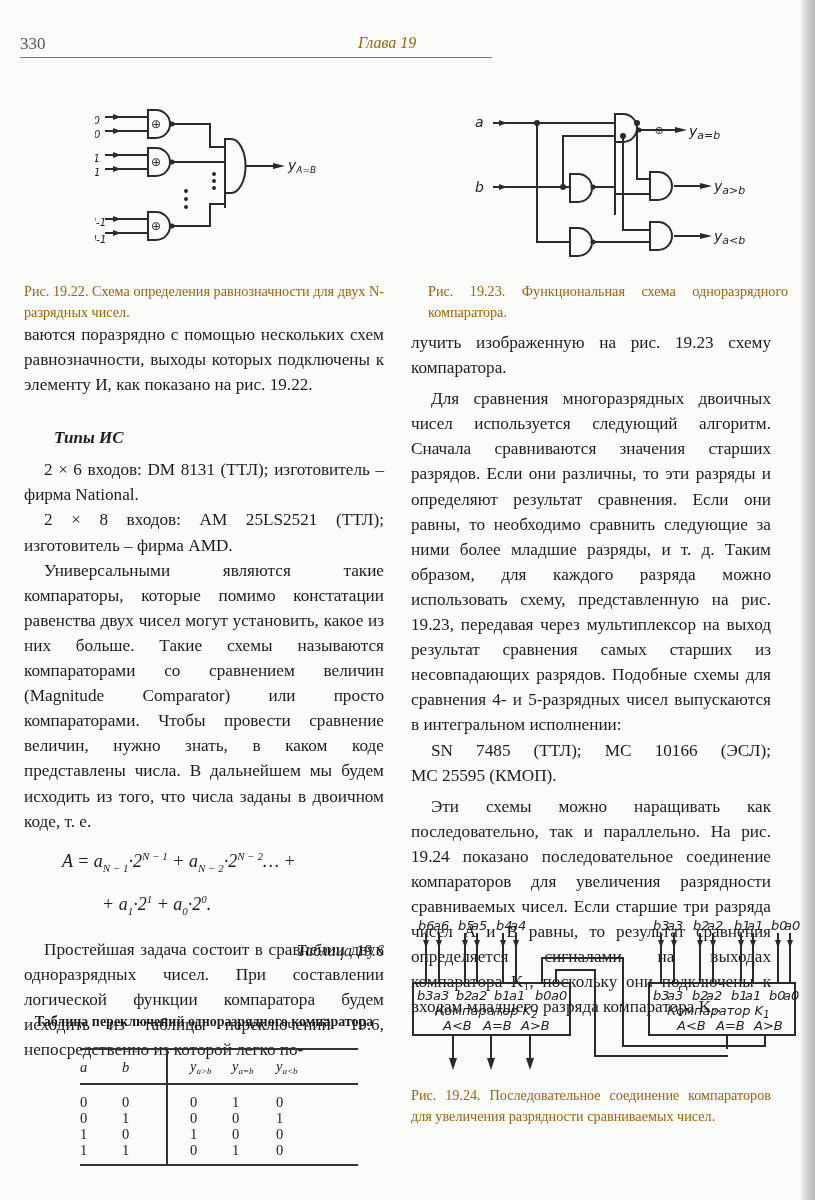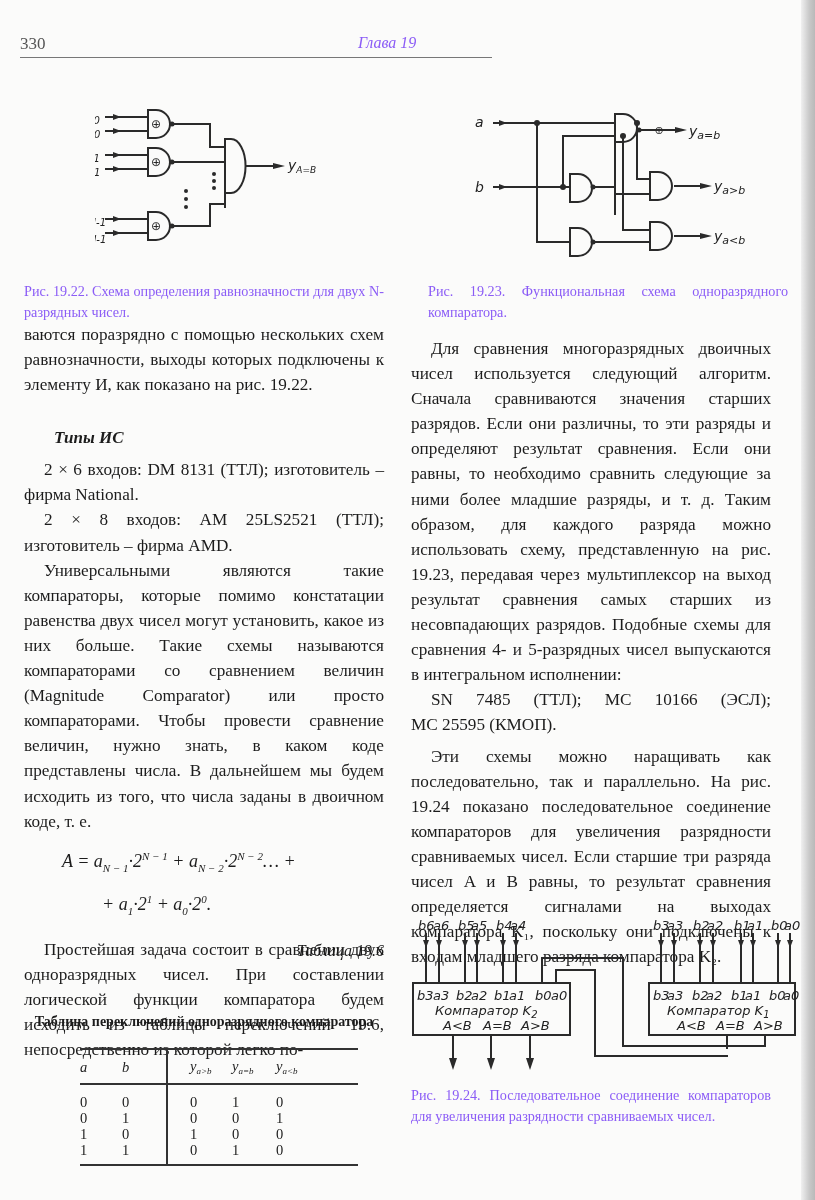--- a/index.html
+++ b/index.html
@@ -8,29 +8,29 @@
     background: #fbfbfa;
     font-family: "Liberation Serif", "DejaVu Serif", serif;
     color: #1c1c1c;
   }
   .binding-shadow {
     position: absolute; right: 0; top: 0; width: 14px; height: 1200px;
     background: linear-gradient(to right, #f0f0f0, #c8c8c8 60%, #b9b9b9);
   }
   .running-head { position: absolute; top: 34px; left: 20px; width: 472px; height: 22px; }
   .page-number { position: absolute; left: 0; top: 0; font-size: 17px; color: #555; }
-  .chapter-title { position: absolute; left: 338px; top: 0; font-size: 16px; font-style: italic; color: #8b5cf6; }
+  .chapter-title { position: absolute; left: 338px; top: 0; font-size: 16px; font-style: italic; color: #a16207; }
   .head-rule { position: absolute; top: 57px; left: 20px; width: 472px; height: 1px; background: #777; }
 
   .col { position: absolute; width: 360px; }
   .col-left { left: 24px; }
   .col-right { left: 411px; width: 360px; }
 
   .body-text { font-size: 17.2px; line-height: 25.1px; text-align: justify; margin: 0; hyphens: manual; }
-  .caption { font-size: 14.2px; line-height: 20.5px; text-align: justify; margin: 0; color: #8b5cf6; }
+  .caption { font-size: 14.2px; line-height: 20.5px; text-align: justify; margin: 0; color: #a16207; }
 
   .figure { position: absolute; }
   .figure svg { display: block; }
   .fig-label { font-family: "DejaVu Sans", sans-serif; font-style: italic; fill: #222; }
 
   .section-head { font-style: italic; font-weight: bold; font-size: 17px; margin: 8px; }
   .formula { font-size: 18px; font-style: italic; line-height: 32px; }
   .formula sub { font-size: 11px; }
   .formula sup { font-size: 11px; }
   .table-number { font-style: italic; font-size: 16px; text-align: right; }
@@ -239,20 +239,21 @@
         <td class="sep">1</td>
         <td style="padding-left:22px">0</td>
         <td>1</td>
         <td>0</td>
       </tr>
     </tbody>
   </table>
 </div>
 
 <div class="col col-right" style="top:330px;">
+  <p class="body-text">лучить изображенную на рис. 19.23 схему компаратора.</p>
   <div style="height:6px"></div>
   <p class="body-text" style="text-indent:20px">Для сравнения многоразрядных двоичных чисел используется следующий алгоритм. Сначала сравниваются значения старших разрядов. Если они различны, то эти разряды и определяют результат сравнения. Если они равны, то необходимо сравнить следующие за ними более младшие разряды, и т. д. Таким образом, для каждого разряда можно использовать схему, представленную на рис. 19.23, передавая через мультиплексор на выход результат сравнения самых старших из несовпадающих разрядов. Подобные схемы для сравнения 4- и 5-разрядных чисел выпускаются в интегральном исполнении:</p>
   <p class="body-text" style="text-indent:20px; text-align-last: justify;">SN 7485 (ТТЛ); MC 10166 (ЭСЛ);</p>
   <p class="body-text">MC 25595 (КМОП).</p>
   <div style="height:6px"></div>
   <p class="body-text" style="text-indent:20px">Эти схемы можно наращивать как последовательно, так и параллельно. На рис. 19.24 показано последовательное соединение компараторов для увеличения разрядности сравниваемых чисел. Если старшие три разряда чисел A и B равны, то результат сравнения определяется сигналами на выходах компаратора K₁, поскольку они подключены к входам младшего разряда компаратора K₂.</p>
 </div>
 
 <div class="figure" style="left:405px; top:918px;">
   <svg width="400" height="140" viewBox="0 0 400 140">

